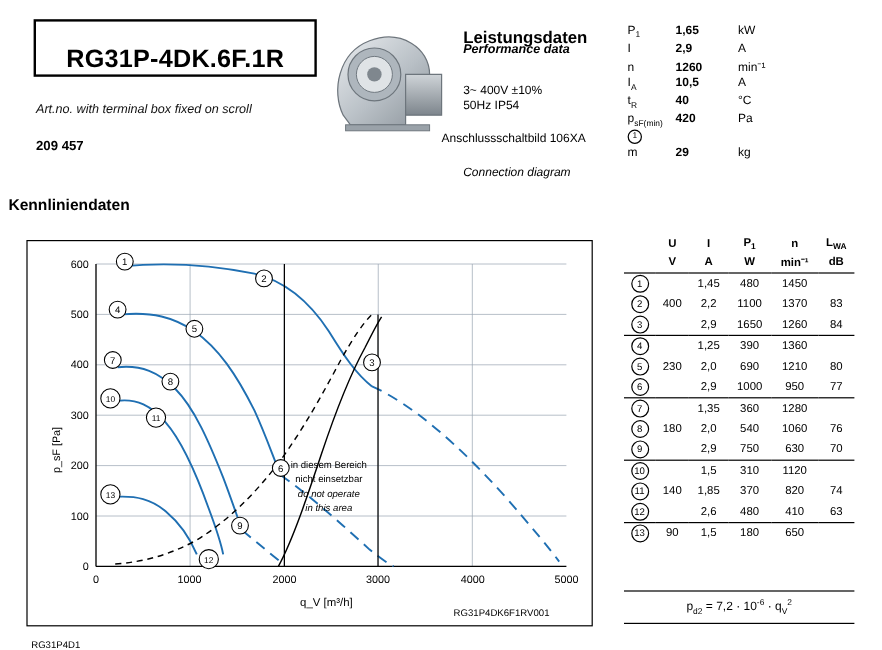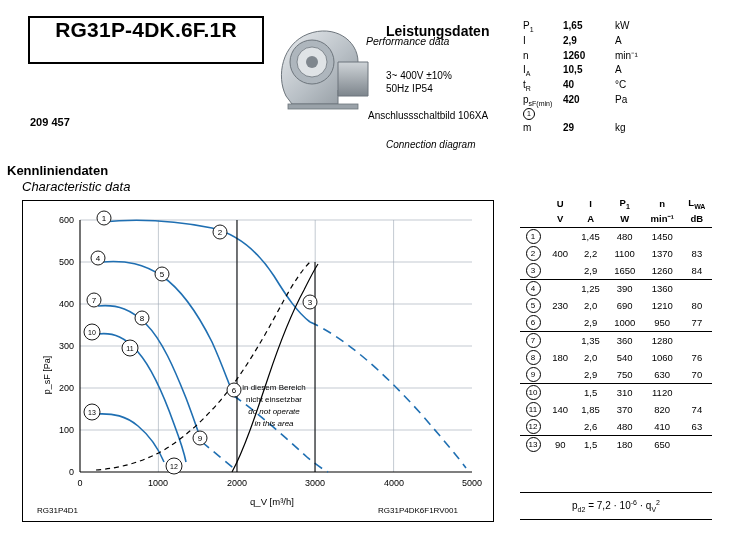--- a/index.html
+++ b/index.html
@@ -1,52 +1,52 @@
 <!DOCTYPE html>
 <html><head>
 <meta charset="utf-8">
 <style>
   html,body{margin:0;padding:0;}
   body{width:735px;height:542px;background:#ffffff;font-family:"Liberation Sans",sans-serif;color:#000;position:relative;overflow:hidden;}
   .page{position:relative;width:735px;height:542px;}
 
   
-  .model-box{position:absolute;left:28px;top:16px;width:232px;height:44px;border:2px solid #000;display:flex;align-items:flex-start;justify-content:center;}
+  .model-box{position:absolute;left:28px;top:16px;width:232px;height:44px;border:2px solid #000;display:flex;align-items:flex-end;justify-content:center;}
   .model-box span{font-size:21px;font-weight:bold;letter-spacing:.2px;}
   .artnr{position:absolute;left:30px;top:72px;font-size:10.5px;font-weight:bold;}
   .artno{position:absolute;left:30px;top:85px;font-size:10.5px;font-style:italic;color:#111;}
   .artnum{position:absolute;left:30px;top:116px;font-size:11px;font-weight:bold;}
 
   
   .fan{position:absolute;left:272px;top:18px;width:104px;height:100px;}
 
   
   .perf-title{position:absolute;left:386px;top:23px;font-size:14px;font-weight:bold;}
-  .perf-sub{position:absolute;left:366px;top:35px;font-size:10.5px;font-style:italic;}
+  .perf-sub{position:absolute;left:386px;top:35px;font-size:10.5px;font-style:italic;font-weight:bold;}
   .supply{position:absolute;left:386px;top:70px;font-size:10px;}
   .supply2{position:absolute;left:386px;top:83px;font-size:10px;}
   .conn{position:absolute;left:368px;top:110px;font-size:10px;}
   .conn2{position:absolute;left:386px;top:122px;font-size:10px;font-style:italic;margin-top:17px;}
 
   .perf-table{position:absolute;left:523px;top:20px;font-size:10px;border-collapse:collapse;}
   .perf-table td{padding:0 0 2px 0;vertical-align:baseline;}
   .perf-table td.sym{width:40px;}
   .perf-table td.val{width:52px;font-weight:bold;text-align:left;}
   .perf-table td.unit{width:38px;}
   sub{font-size:7px;}
   sup{font-size:7px;}
 
   
   .kenn{position:absolute;left:7px;top:163px;font-size:13px;font-weight:bold;}
   .kenn2{position:absolute;left:22px;top:179px;font-size:13px;font-style:italic;}
 
   
   .chart-frame{position:absolute;left:22px;top:200px;width:470px;height:320px;border:1px solid #000;}
   .chart-svg{position:absolute;left:22px;top:200px;}
-  .foot-left{position:absolute;left:26px;top:506px;font-size:8px;margin-left:11px;}
+  .foot-left{position:absolute;left:26px;top:533px;font-size:8px;}
   .foot-right{position:absolute;left:378px;top:506px;font-size:8px;}
 
   
   .dtable{position:absolute;left:520px;top:196px;width:192px;font-size:9.5px;border-collapse:collapse;}
   .dtable th,.dtable td{padding:1px 2px;text-align:center;font-weight:normal;}
   .dtable th{font-weight:bold;}
   .dtable tr.hdr1 th{border-bottom:none;}
   .dtable tr.hdr2 th{border-bottom:1px solid #000;padding-bottom:2px;}
   .dtable td.num{width:22px;text-align:center;}
   .dtable tr.sep td{border-top:1px solid #000;}
@@ -56,20 +56,21 @@
 </style>
 </head>
 <body>
 
 <div class="page">
 
   <div class="model-box">
     <span>RG31P-4DK.6F.1R</span>
   </div>
 
+  <div class="artno">Art.no.   with terminal box fixed on scroll</div>
   <div class="artnum">209 457</div>
 
   <svg class="fan" viewBox="0 0 104 100">
     <defs>
       <linearGradient id="gm" x1="0" y1="0" x2="1" y2="1">
         <stop offset="0%" stop-color="#e9ecef"></stop>
           <stop offset="55%" stop-color="#b9c0c6"></stop>
           <stop offset="100%" stop-color="#8d959c"></stop>
       </linearGradient>
       <linearGradient id="gd" x1="0" y1="0" x2="0" y2="1">
@@ -130,21 +131,20 @@
     </tr>
     <tr>
       <td class="sym">m</td>
       <td class="val">29</td>
       <td class="unit">kg</td>
     </tr>
   </tbody>
     </table>
 
   <div class="kenn">Kennliniendaten</div>
-  <div class="kenn2">Characteristic data</div>
 
   <div class="chart-frame"></div>
   <svg class="chart-svg" width="470" height="320" viewBox="0 0 470 320">
 
     <g stroke="#9aa6b2" stroke-width="0.6">
       <line x1="58" y1="20" x2="450" y2="20"></line>
       <line x1="58" y1="62" x2="450" y2="62"></line>
       <line x1="58" y1="104" x2="450" y2="104"></line>
       <line x1="58" y1="146" x2="450" y2="146"></line>
       <line x1="58" y1="188" x2="450" y2="188"></line>

